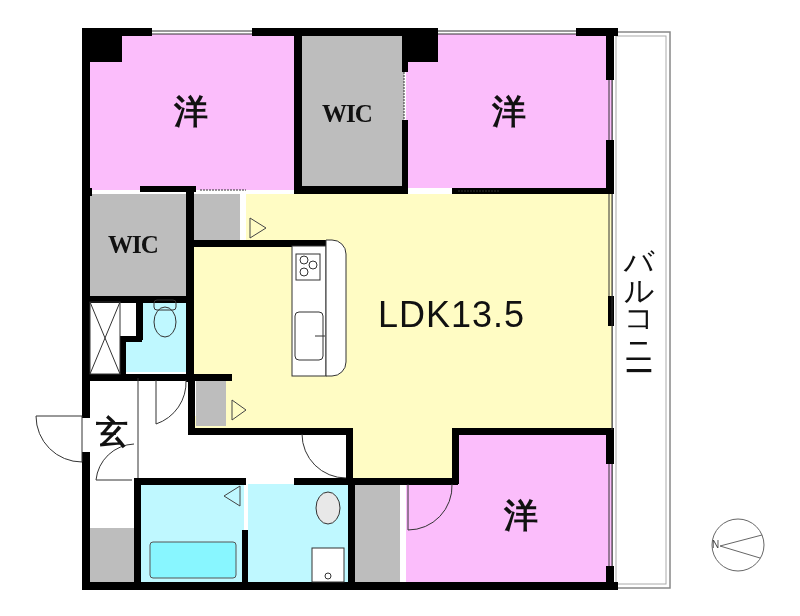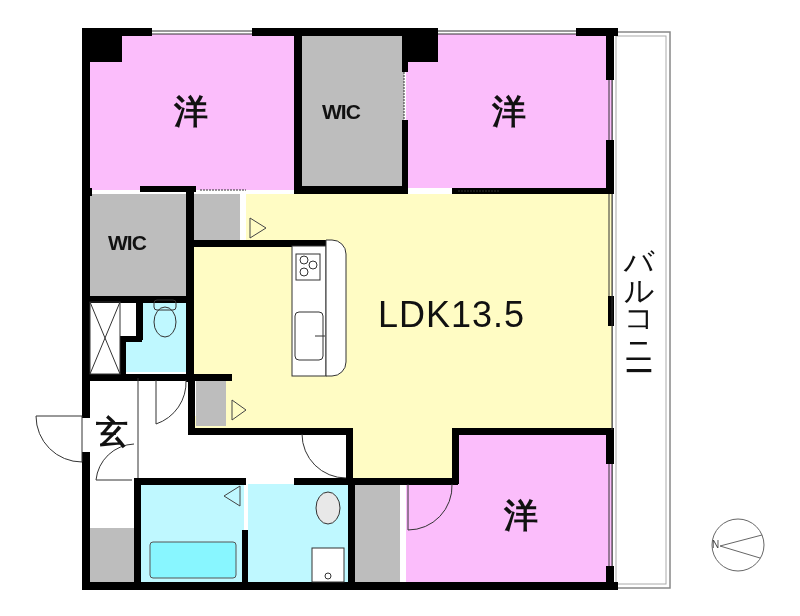--- a/index.html
+++ b/index.html
@@ -1,20 +1,20 @@
 <!DOCTYPE html>
 <html><head>
 <meta charset="utf-8">
 <style>
   html, body { margin: 0; padding: 0; background: #ffffff; }
   body { width: 800px; height: 616px; position: relative; overflow: hidden; font-family: "Liberation Sans", "DejaVu Sans", sans-serif; }
   #plan { position: absolute; left: 0; top: 0; width: 800px; height: 616px; }
   .label { position: absolute; color: #111; font-weight: bold; line-height: 1; white-space: nowrap; }
   .kanji { font-family: "DejaVu Sans", sans-serif; font-size: 34px; }
-  .wic { font-family: Liberation Sans, sans-serif; font-size: 21px; font-weight: bold; letter-spacing: -1px; }
+  .wic { font-family: Liberation Serif, serif; font-size: 25px; font-weight: bold; letter-spacing: -1px; }
   .ldk { font-family: "Liberation Sans", sans-serif; font-size: 36px; font-weight: normal; letter-spacing: 1px; text-align: center; }
   .balcony { font-family: "DejaVu Sans", sans-serif; font-size: 30px; font-weight: normal; writing-mode: vertical-rl; text-orientation: upright; letter-spacing: -2px; }
   .genkan { font-family: "DejaVu Sans", sans-serif; font-size: 32px; }
   .north { font-family: "Liberation Sans", sans-serif; font-size: 10px; font-weight: normal; color: #444; }
 </style>
 </head>
 <body>
 
 <svg id="plan" viewBox="0 0 800 616" xmlns="http://www.w3.org/2000/svg">
 

